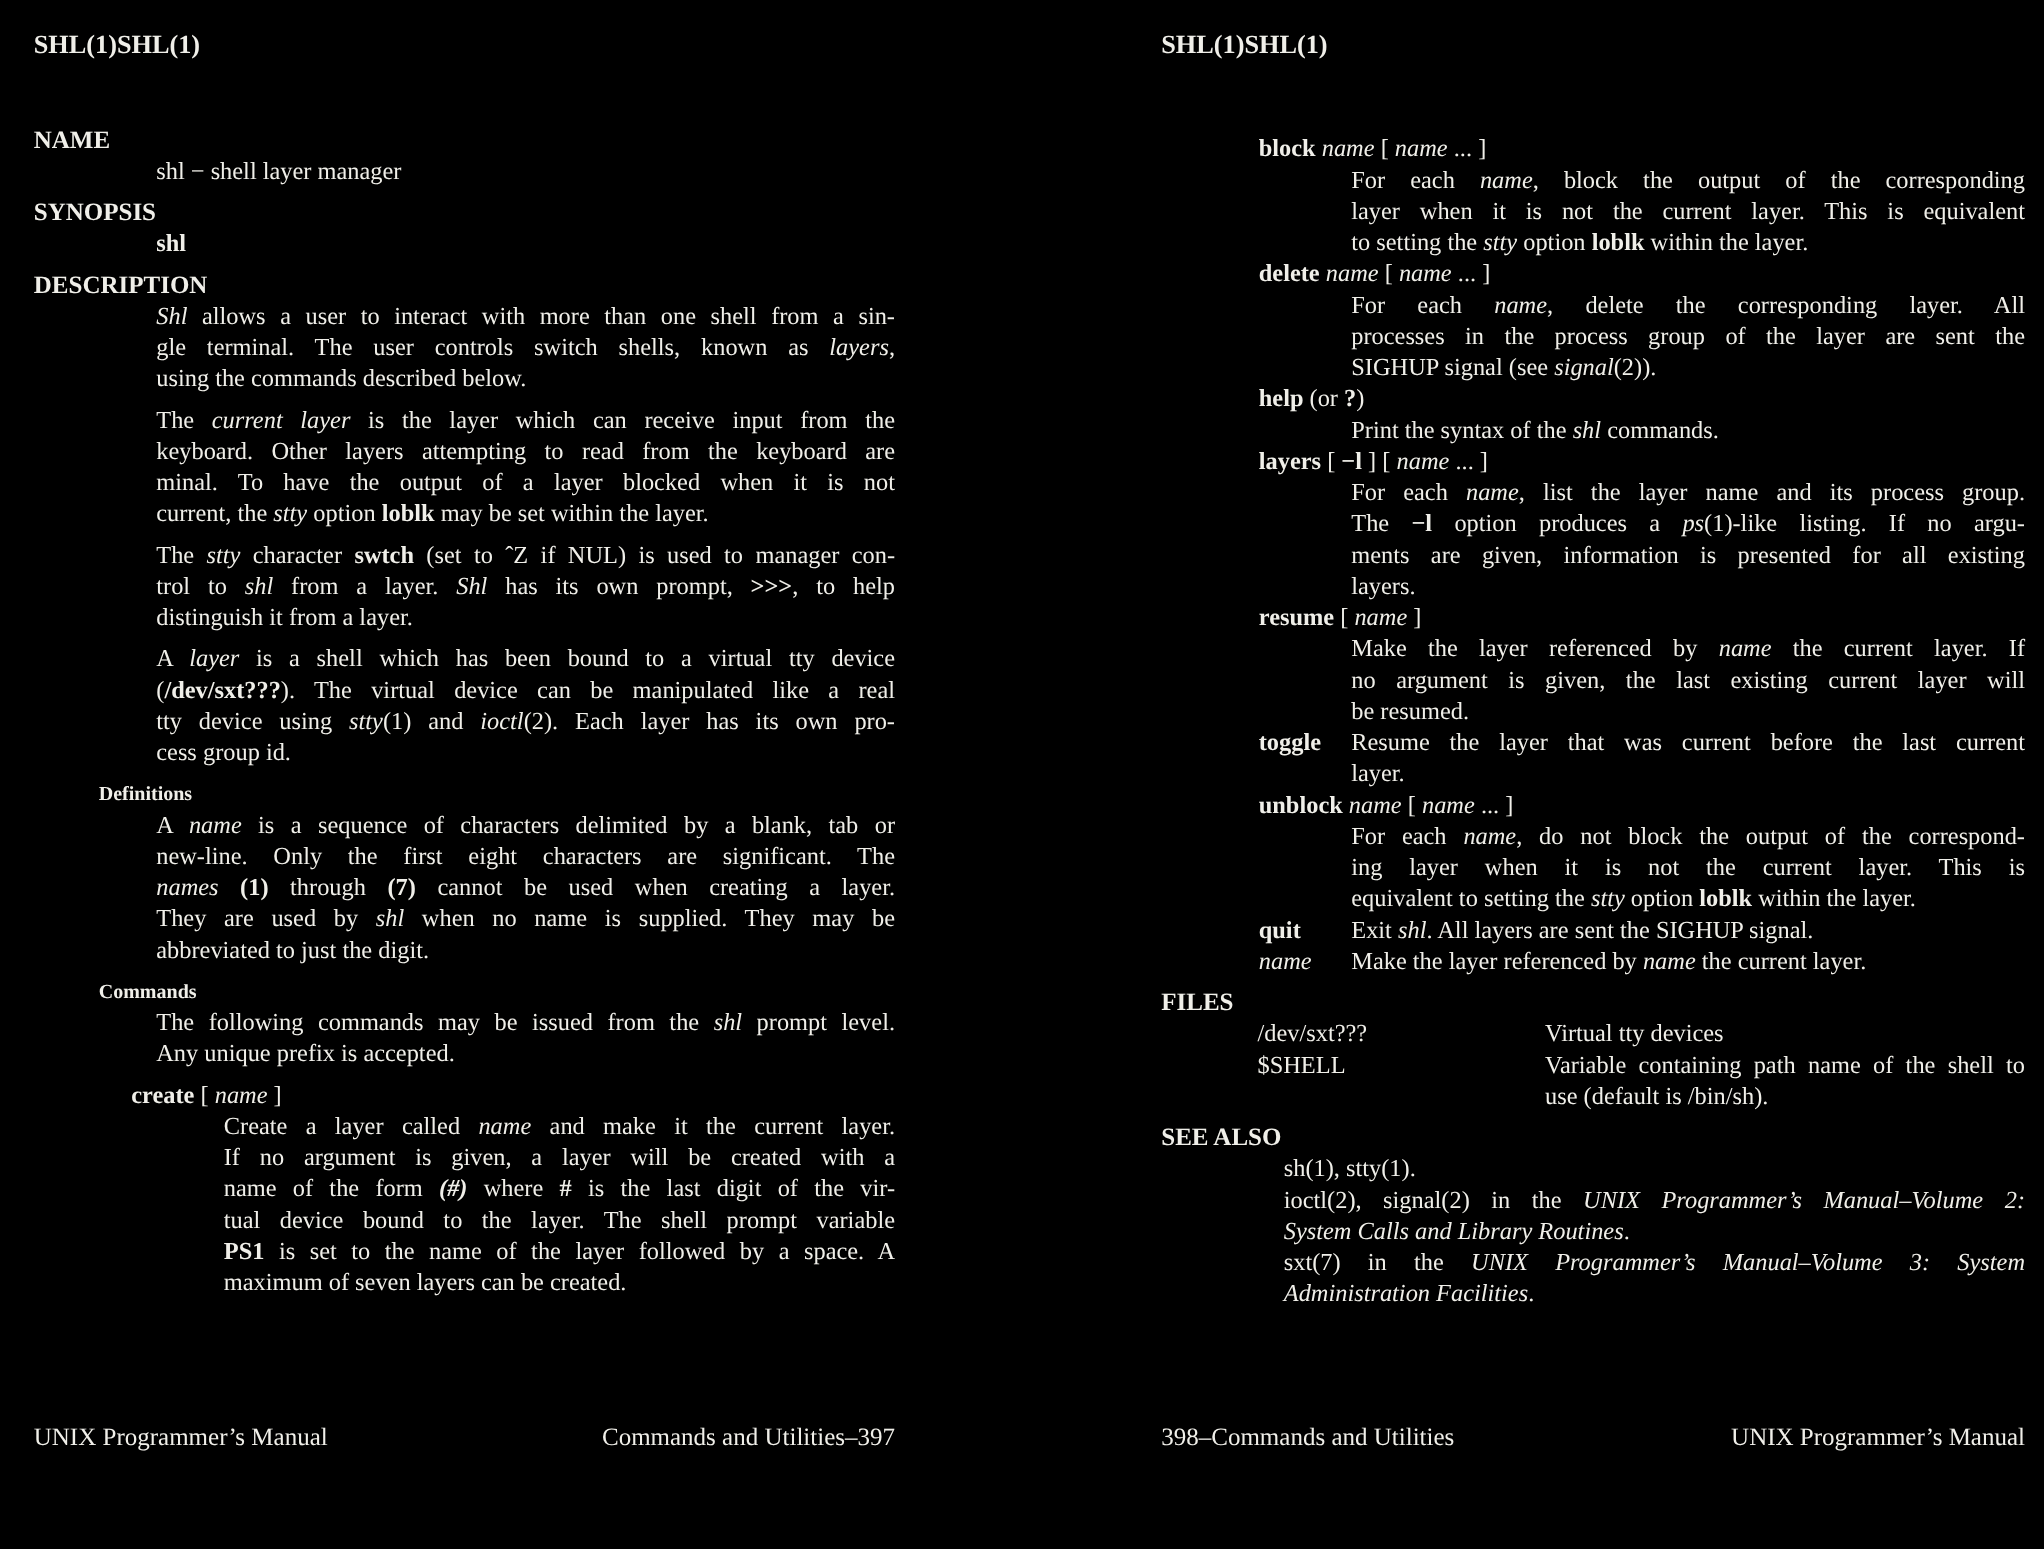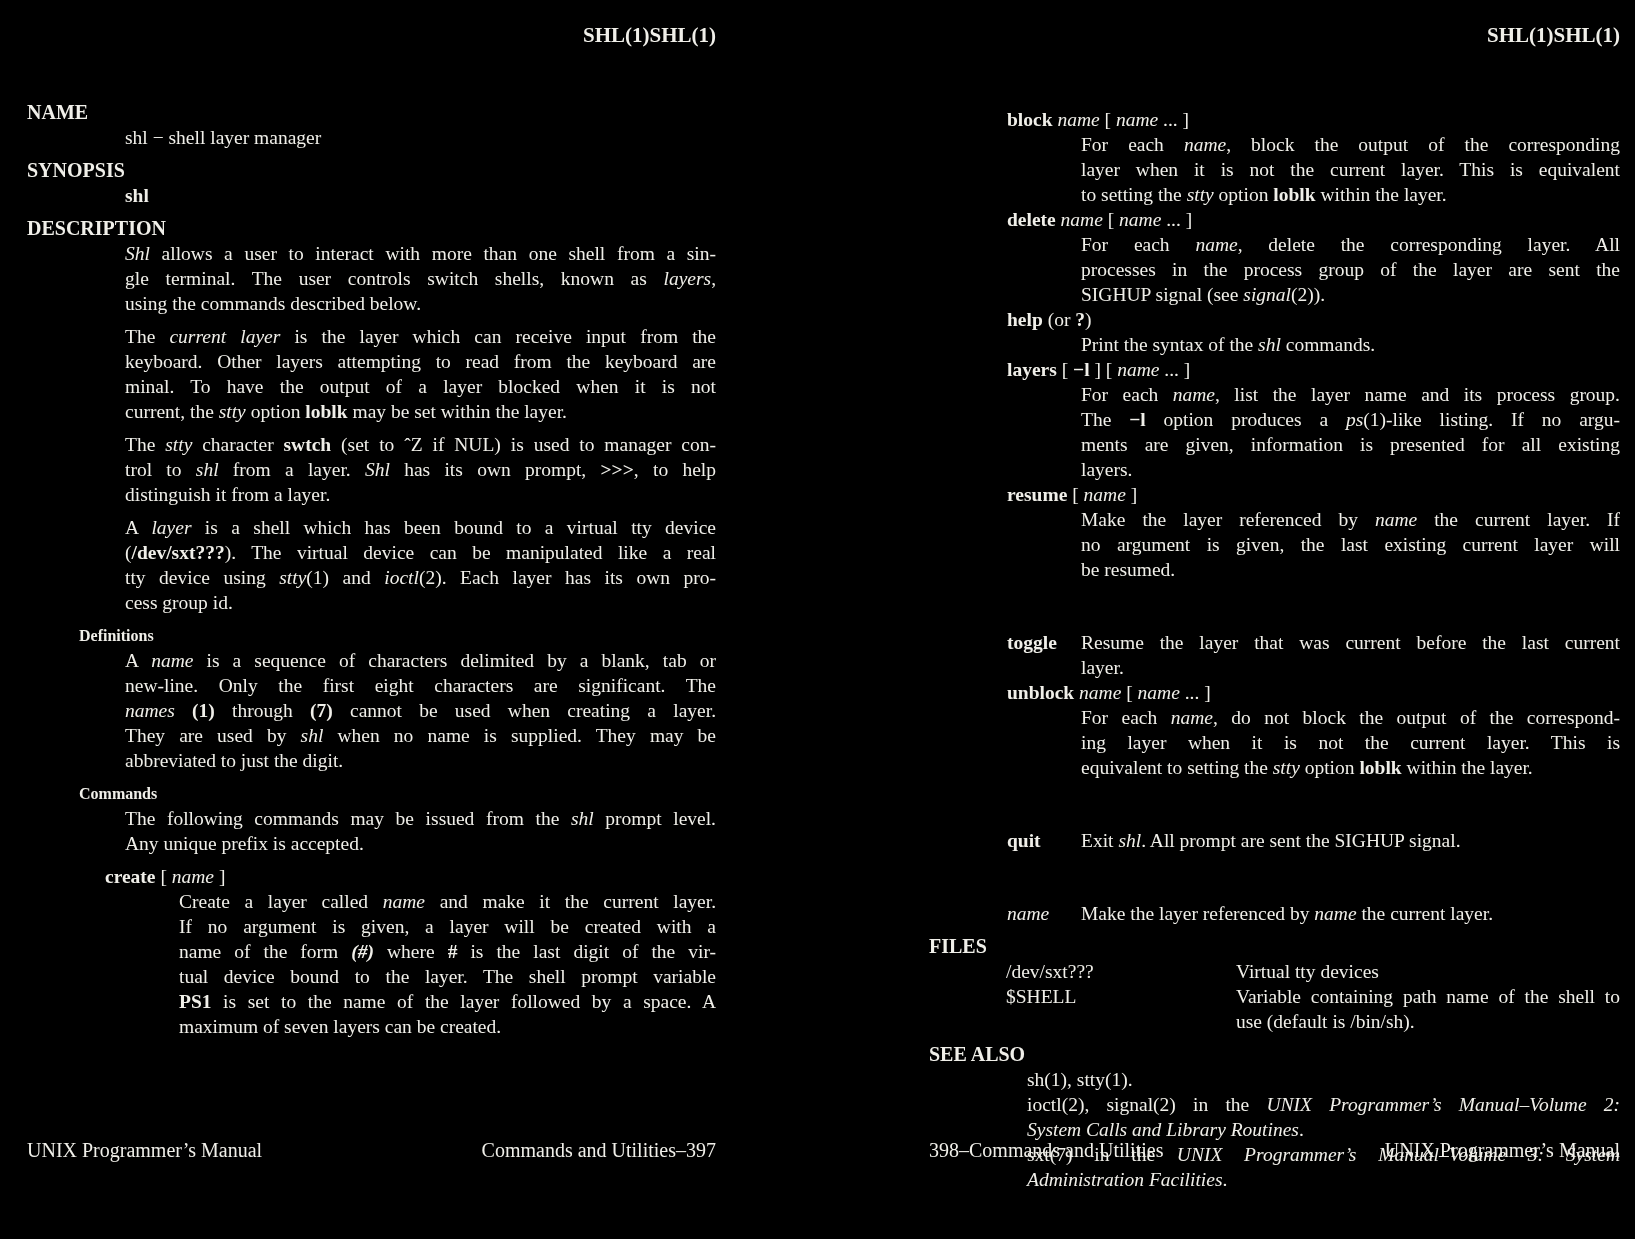--- a/index.html
+++ b/index.html
@@ -6,34 +6,34 @@
   body{
     width:1635px;height:1239px;
     background:var(--bg,#000000);
     color:var(--fg,#f0efe9);
     font-family:"Liberation Serif","DejaVu Serif",serif;
     overflow:hidden;position:relative;
   }
   .page{position:absolute;top:0;height:1239px;}
   #page-left{left:27px;width:689px;}
   #page-right{left:929px;width:691px;}
-  .pagehead{display:flex;justify-content:flex-end;font-weight:bold;font-size:21px;padding-top:22px;line-height:26px;}
+  .pagehead{display:flex;justify-content:flex-start;font-weight:bold;font-size:21px;padding-top:22px;line-height:26px;}
   #page-left .content{margin-top:52px;}
   #page-right .content{margin-top:59px;}
   .h1{font-weight:bold;font-size:20px;line-height:25px;}
   .h2{font-weight:bold;font-size:16px;line-height:25px;margin-left:52px;}
   .para{margin-left:98px;}
   .line{font-size:19.5px;line-height:25px;}
   .just{text-align:justify;text-align-last:justify;}
   .gap{margin-top:8px;}
   .tagblock{margin-left:78px;}
   .tagbody{margin-left:74px;}
   .item{margin-left:78px;position:relative;}
   .item .term{position:absolute;left:0;top:0;}
-  .itembody{margin-left:74px;margin-top:48px;}
+  .itembody{margin-left:74px;}
   .filerow{margin-left:77px;display:flex;}
   .fname{flex:0 0 191px;font-size:19.5px;line-height:25px;}
   .fdesc{flex:1;margin-left:39px;}
   .s-i{font-style:italic;}
   .s-b{font-weight:bold;}
   .s-bi{font-weight:bold;font-style:italic;}
   .pagefoot{position:absolute;top:1138px;left:0;right:0;display:flex;justify-content:space-between;font-size:20px;line-height:25px;gap:47px;}
 </style>
 </head>
 <body style="background: rgb(0, 0, 0); color: rgb(240, 239, 233);">
@@ -164,21 +164,21 @@
           <div class="line tagline"><span class="s-b">unblock</span><span class="s-i"> name</span><span class="s-r">  [ </span><span class="s-i">name</span><span class="s-r"> ... ]</span></div>
           <div class="tagbody">
             <div class="line just"><span class="s-r">For each </span><span class="s-i">name</span><span class="s-r">, do not block the output of the correspond-</span></div>
             <div class="line just"><span class="s-r">ing layer when it is not the current layer.  This is</span></div>
             <div class="line"><span class="s-r">equivalent to setting the </span><span class="s-i">stty</span><span class="s-r"> option </span><span class="s-b">loblk</span><span class="s-r"> within the layer.</span></div>
           </div>
         </div>
         <div class="item">
           <div class="line term"><span class="s-b">quit</span></div>
           <div class="itembody">
-            <div class="line"><span class="s-r">Exit </span><span class="s-i">shl</span><span class="s-r">.  All prompt are sent the SIGHUP signal.</span></div>
+            <div class="line"><span class="s-r">Exit </span><span class="s-i">shl</span><span class="s-r">.  All layers are sent the SIGHUP signal.</span></div>
           </div>
         </div>
         <div class="item">
           <div class="line term"><span class="s-i">name</span></div>
           <div class="itembody">
             <div class="line"><span class="s-r">Make the layer referenced by </span><span class="s-i">name</span><span class="s-r"> the current layer.</span></div>
           </div>
         </div>
         <div class="h1 gap">FILES</div>
         <div class="filerow">

